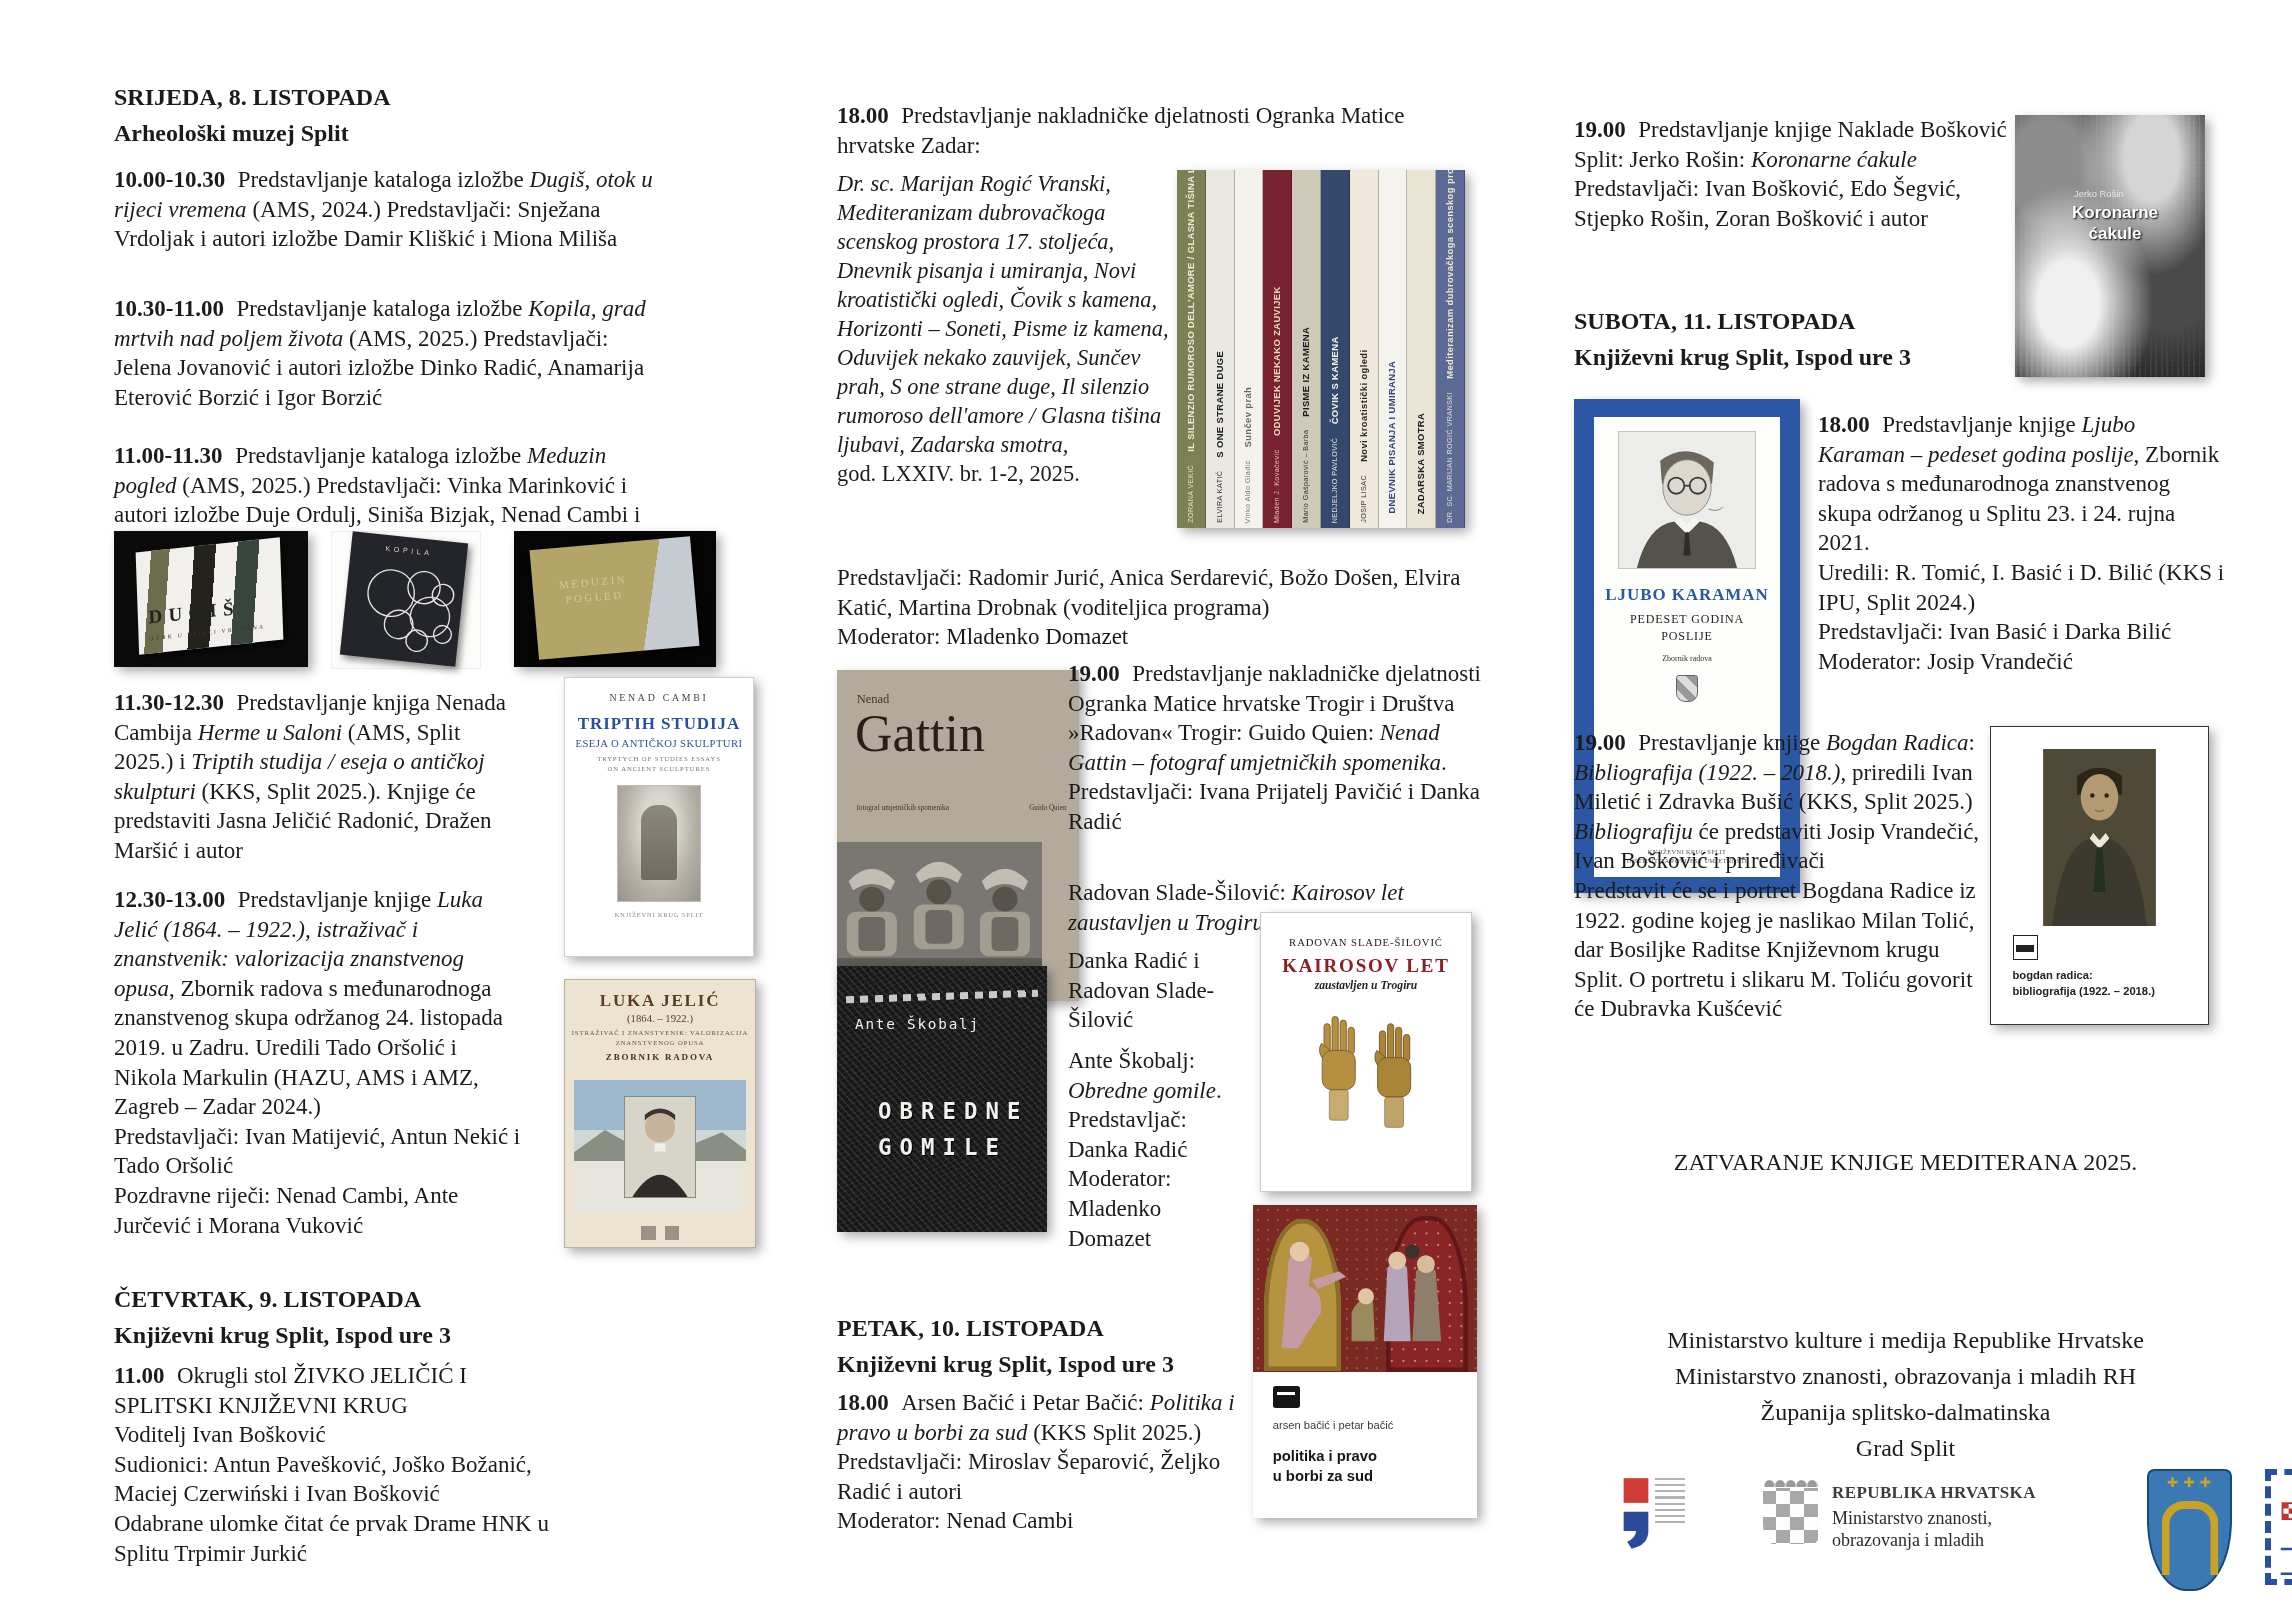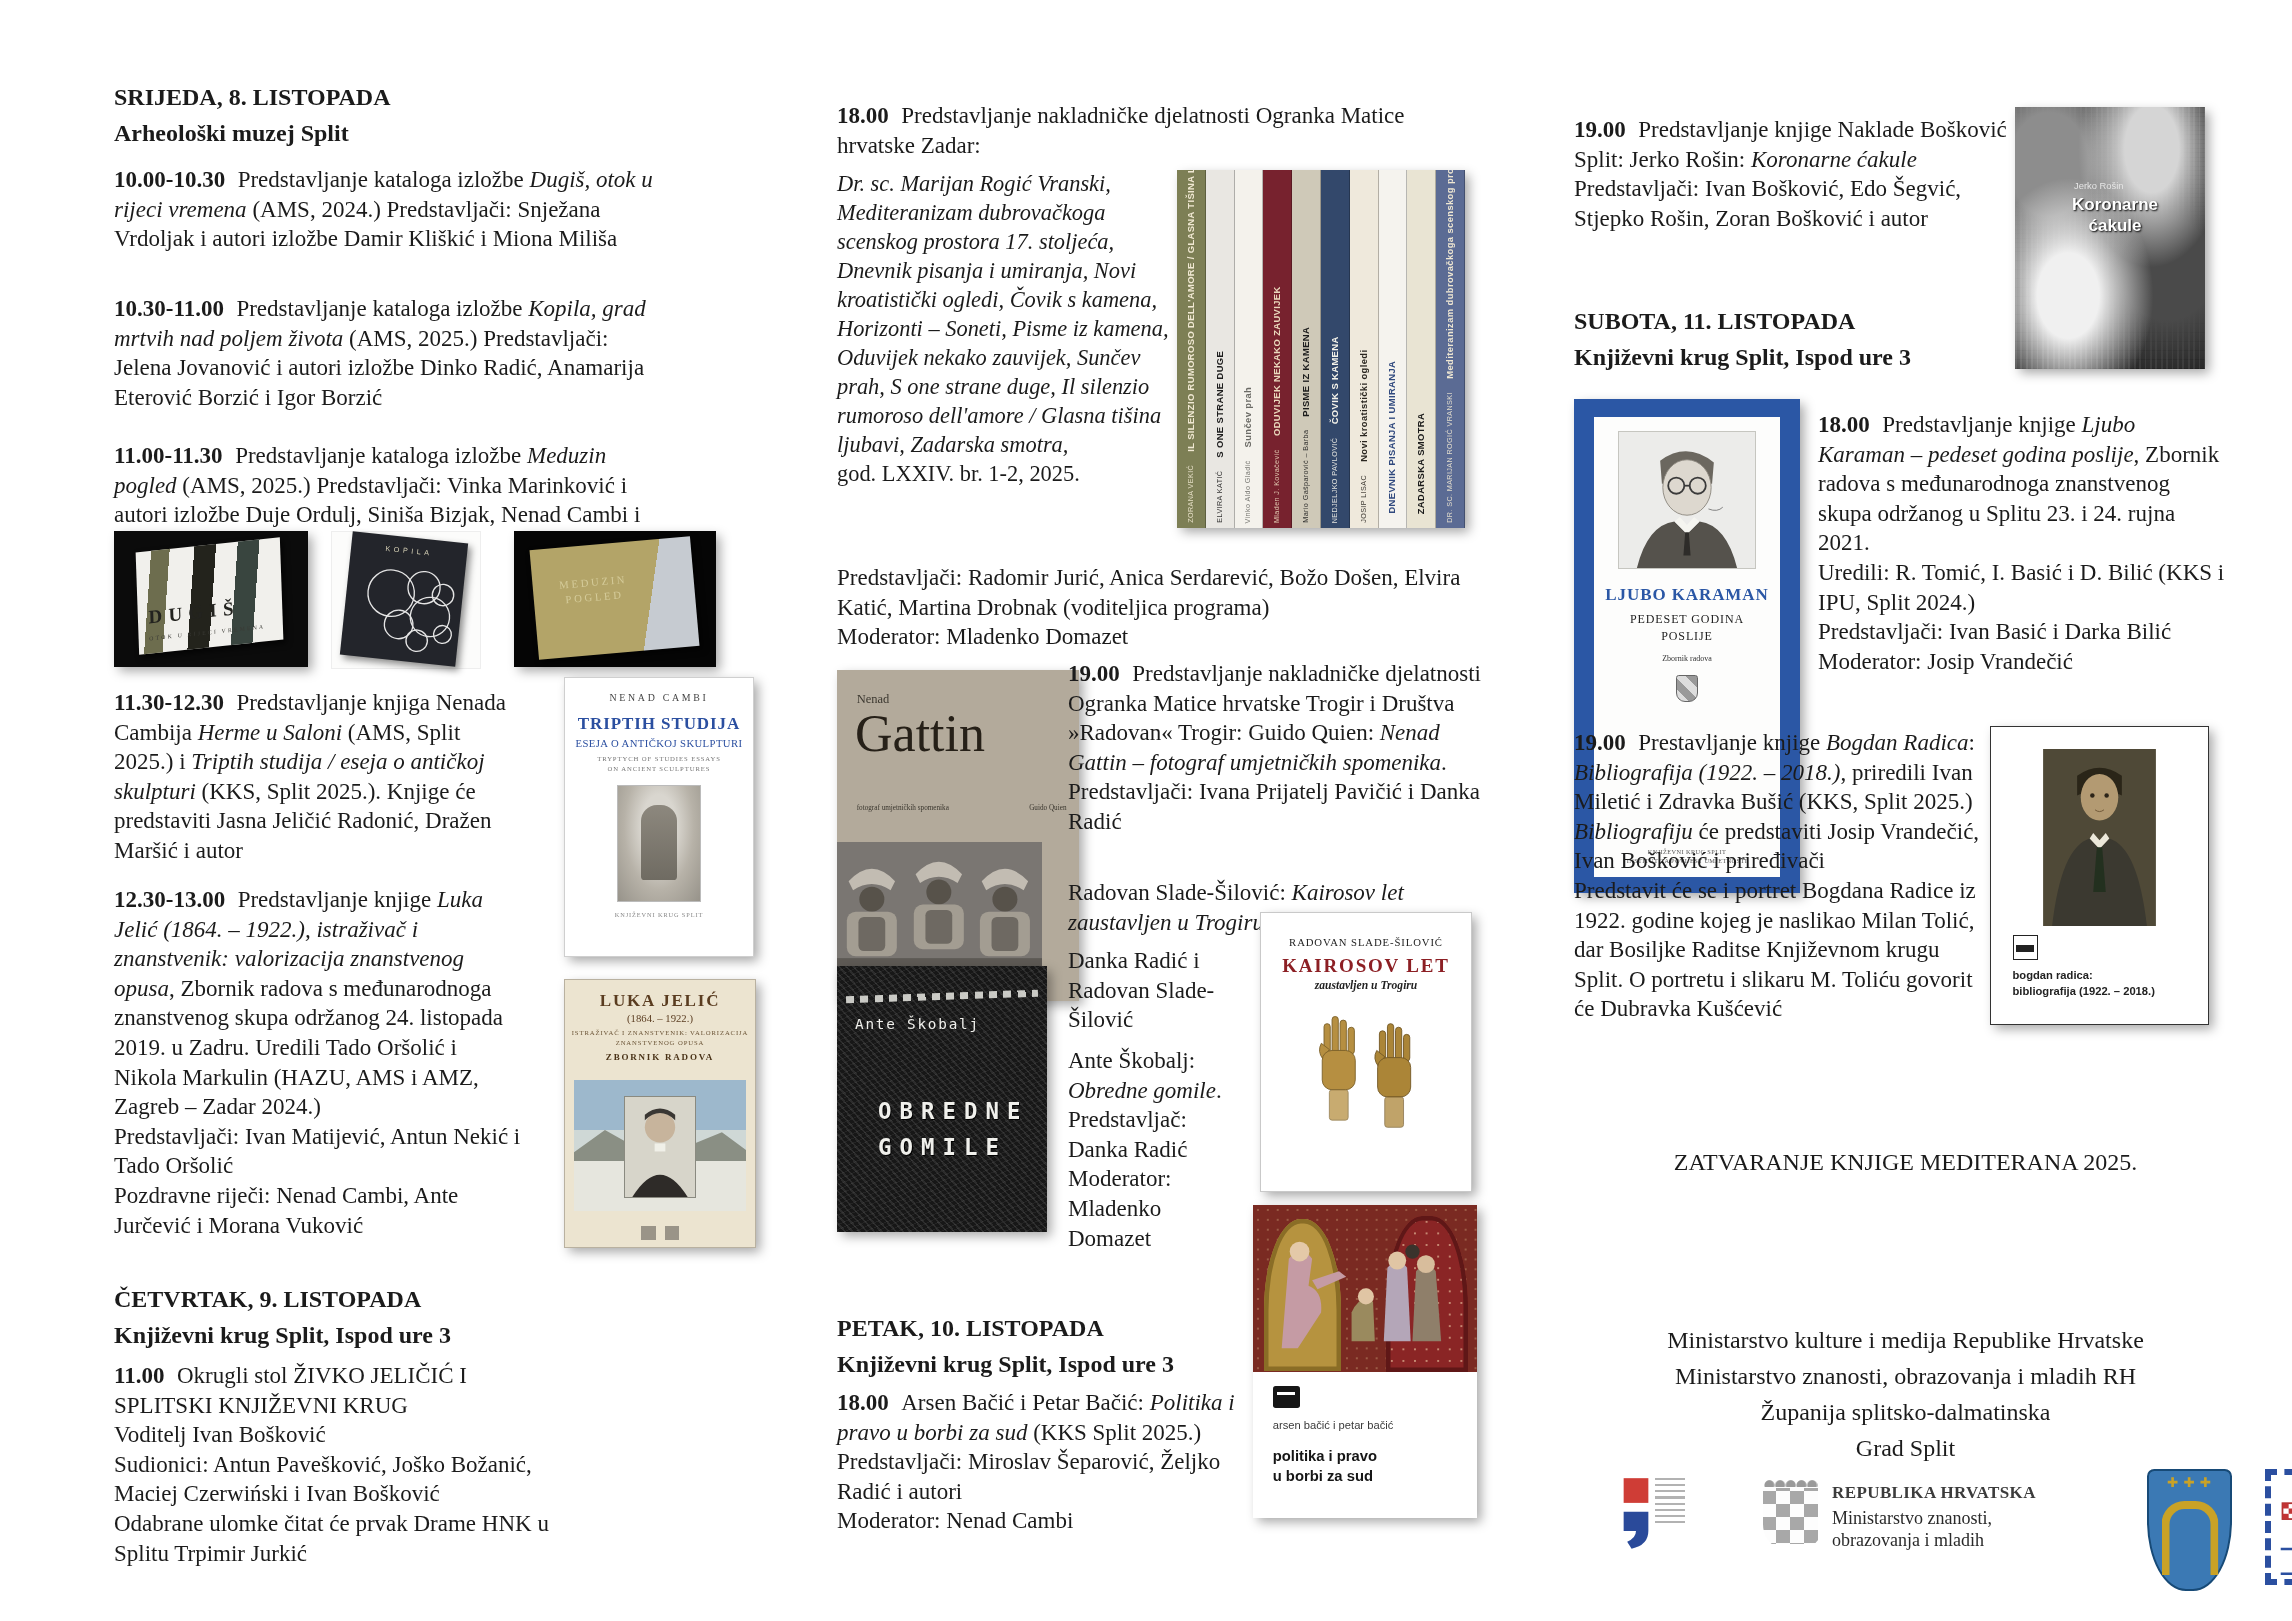--- a/index.html
+++ b/index.html
@@ -414,21 +414,21 @@
     <p style="margin:0;">Moderator: Nenad Cambi</p>
   </div>
 </div>
 
 <div class="col" style="left:1574px;top:79px;width:667px;height:1542px;">
   <div class="blk body" style="left:0;top:36px;width:439px;">
     <p style="margin:0;"><span class="time">19.00</span><span>Predstavljanje knjige Naklade Bošković Split: Jerko Rošin: </span><span class="i">Koronarne ćakule</span></p>
     <p style="margin:0;">Predstavljači: Ivan Bošković, Edo Šegvić, Stjepko Rošin, Zoran Bošković i autor</p>
   </div>
 
-  <div class="cover cover-koronarne" style="left:441px;top:28px;">
+  <div class="cover cover-koronarne" style="left:441px;top:36px;">
     <div class="kor-author">Jerko Rošin</div>
     <div class="kor-title">
       <div>Koronarne</div>
       <div>ćakule</div>
     </div>
   </div>
 
   <div class="blk head" style="left:0;top:224px;width:537px;">
     <div>SUBOTA, 11. LISTOPADA</div>
     <div>Književni krug Split, Ispod ure 3</div>

